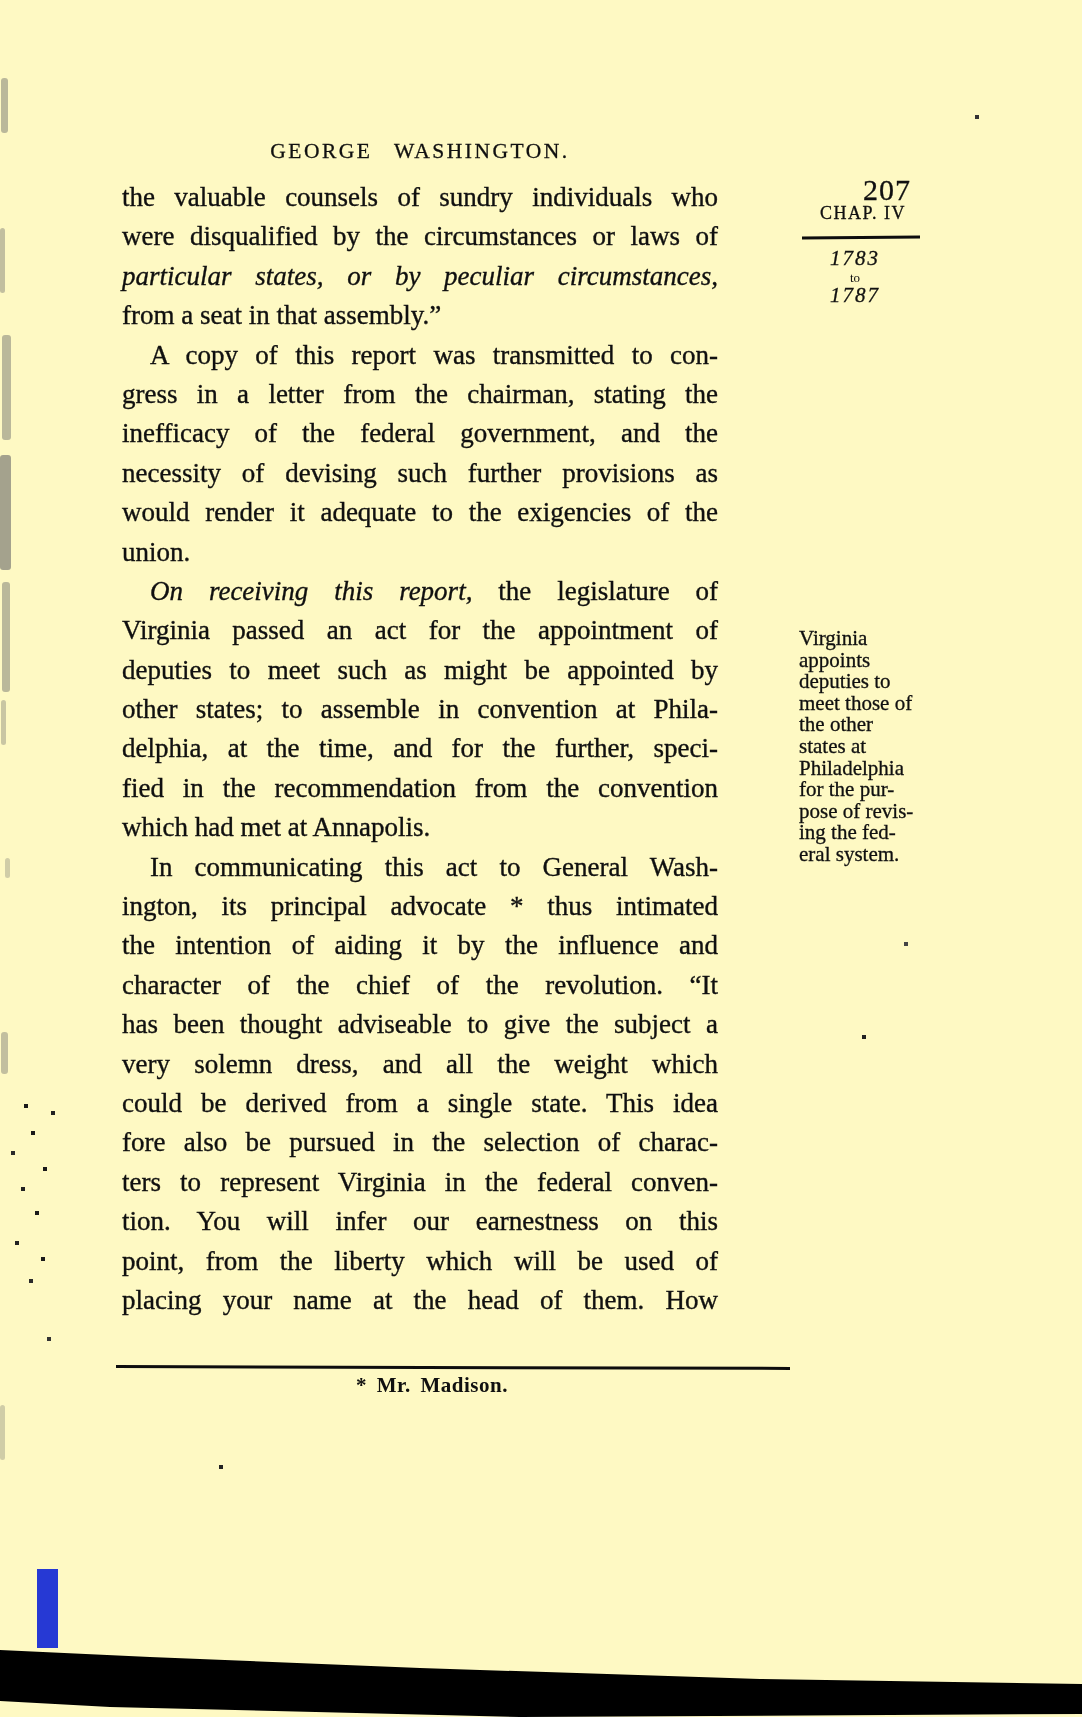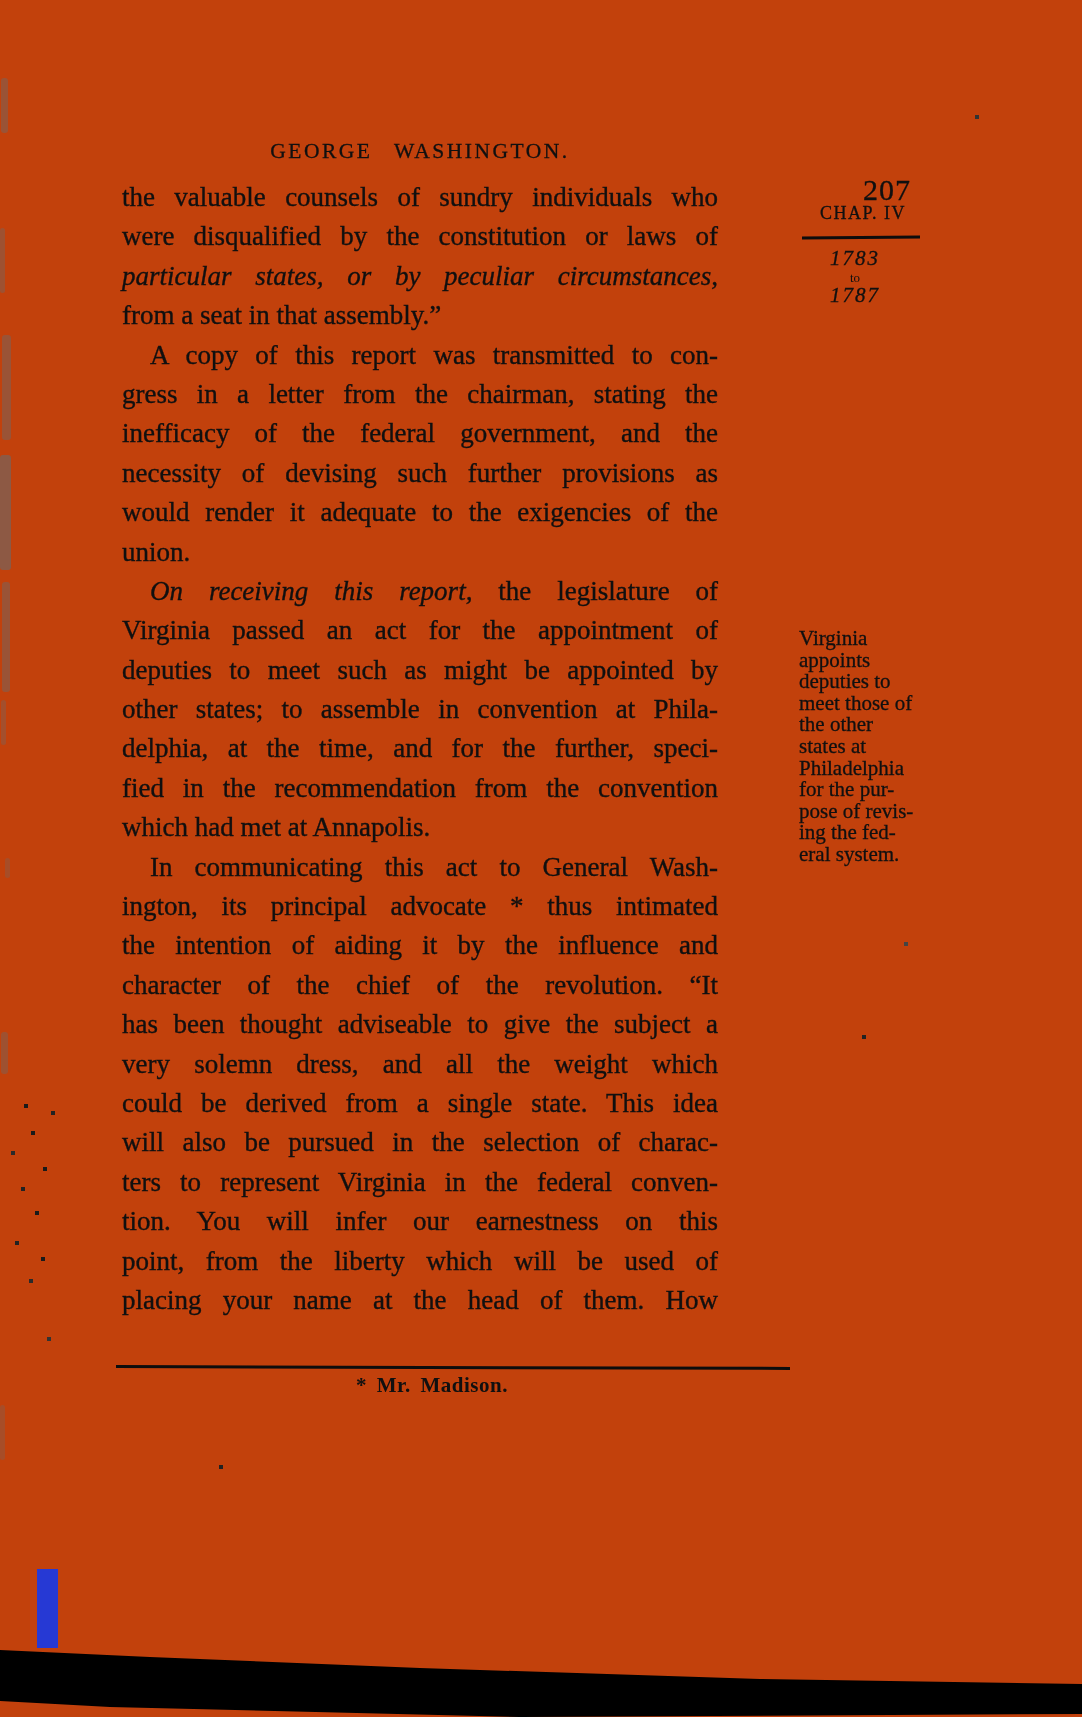--- a/index.html
+++ b/index.html
@@ -1,19 +1,19 @@
 <!DOCTYPE html>
 <html><head>
 <meta charset="utf-8">
 <style>
   html,body{margin:0;padding:0;background:#e8e8e8;}
   .page{
     position:relative;
     width:1082px;height:1717px;
-    background:#c2410c;
+    background:#fef9c3;
     overflow:hidden;
     font-family:"Liberation Serif","DejaVu Serif",serif;
     color:#101010;
   }
   
   .running-head{
     position:absolute;left:122px;top:139px;width:596px;
     text-align:center;
   }
   .rh-title{
@@ -119,21 +119,21 @@
   <div class="chap-rule"></div>
 
   <div class="years">
     <div class="y1">1783</div>
     <div class="yto">to</div>
     <div class="y2">1787</div>
   </div>
 
   <div class="body-col">
       <div class="bline"><span>the valuable counsels of sundry individuals who</span></div>
-      <div class="bline"><span>were disqualified by the constitution or laws of</span></div>
+      <div class="bline"><span>were disqualified by the circumstances or laws of</span></div>
       <div class="bline"><span class="it">particular states, or by peculiar circumstances,</span></div>
       <div class="bline pend"><span>from a seat in that assembly.”</span></div>
       <div class="bline indent"><span>A copy of this report was transmitted to con-</span></div>
       <div class="bline"><span>gress in a letter from the chairman, stating the</span></div>
       <div class="bline"><span>inefficacy of the federal government, and the</span></div>
       <div class="bline"><span>necessity of devising such further provisions as</span></div>
       <div class="bline"><span>would render it adequate to the exigencies of the</span></div>
       <div class="bline pend"><span>union.</span></div>
       <div class="bline indent"><span class="it">On receiving this report,</span><span> the legislature of</span></div>
       <div class="bline"><span>Virginia passed an act for the appointment of</span></div>
@@ -142,21 +142,21 @@
       <div class="bline"><span>delphia, at the time, and for the further, speci-</span></div>
       <div class="bline"><span>fied in the recommendation from the convention</span></div>
       <div class="bline pend"><span>which had met at Annapolis.</span></div>
       <div class="bline indent"><span>In communicating this act to General Wash-</span></div>
       <div class="bline"><span>ington, its principal advocate * thus intimated</span></div>
       <div class="bline"><span>the intention of aiding it by the influence and</span></div>
       <div class="bline"><span>character of the chief of the revolution.  “It</span></div>
       <div class="bline"><span>has been thought adviseable to give the subject a</span></div>
       <div class="bline"><span>very solemn dress, and all the weight which</span></div>
       <div class="bline"><span>could be derived from a single state.  This idea</span></div>
-      <div class="bline"><span>will also be pursued in the selection of charac-</span></div>
+      <div class="bline"><span>fore also be pursued in the selection of charac-</span></div>
       <div class="bline"><span>ters to represent Virginia in the federal conven-</span></div>
       <div class="bline"><span>tion.  You will infer our earnestness on this</span></div>
       <div class="bline"><span>point, from the liberty which will be used of</span></div>
       <div class="bline"><span>placing your name at the head of them.  How</span></div>
     </div>
 
   <div class="side-note">
       <div>Virginia</div>
       <div>appoints</div>
       <div>deputies to</div>

